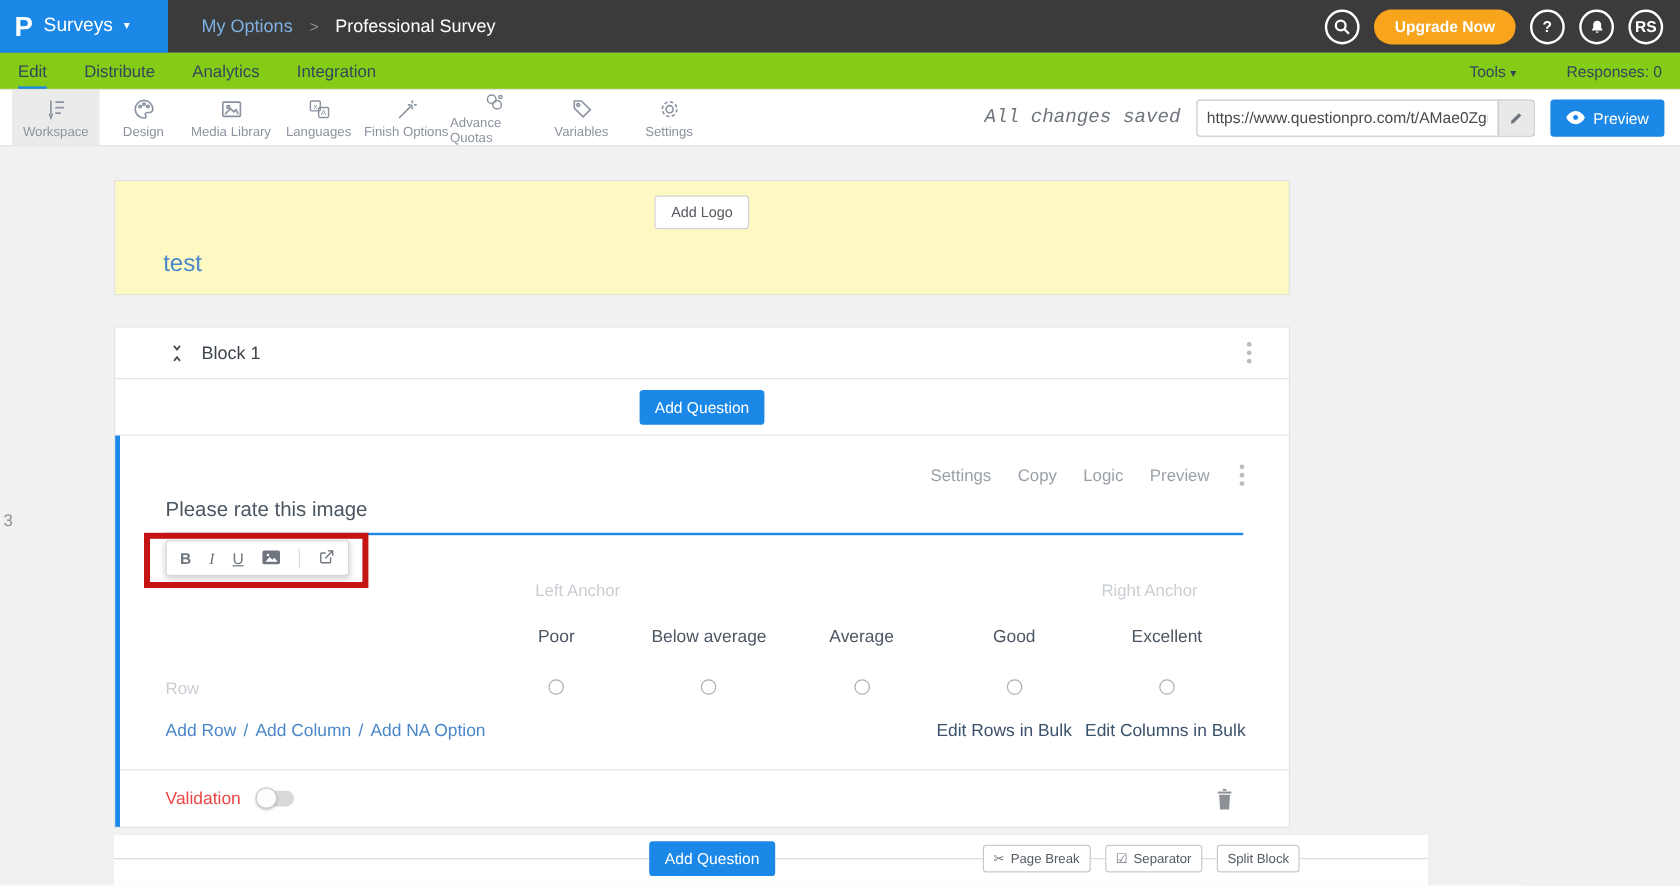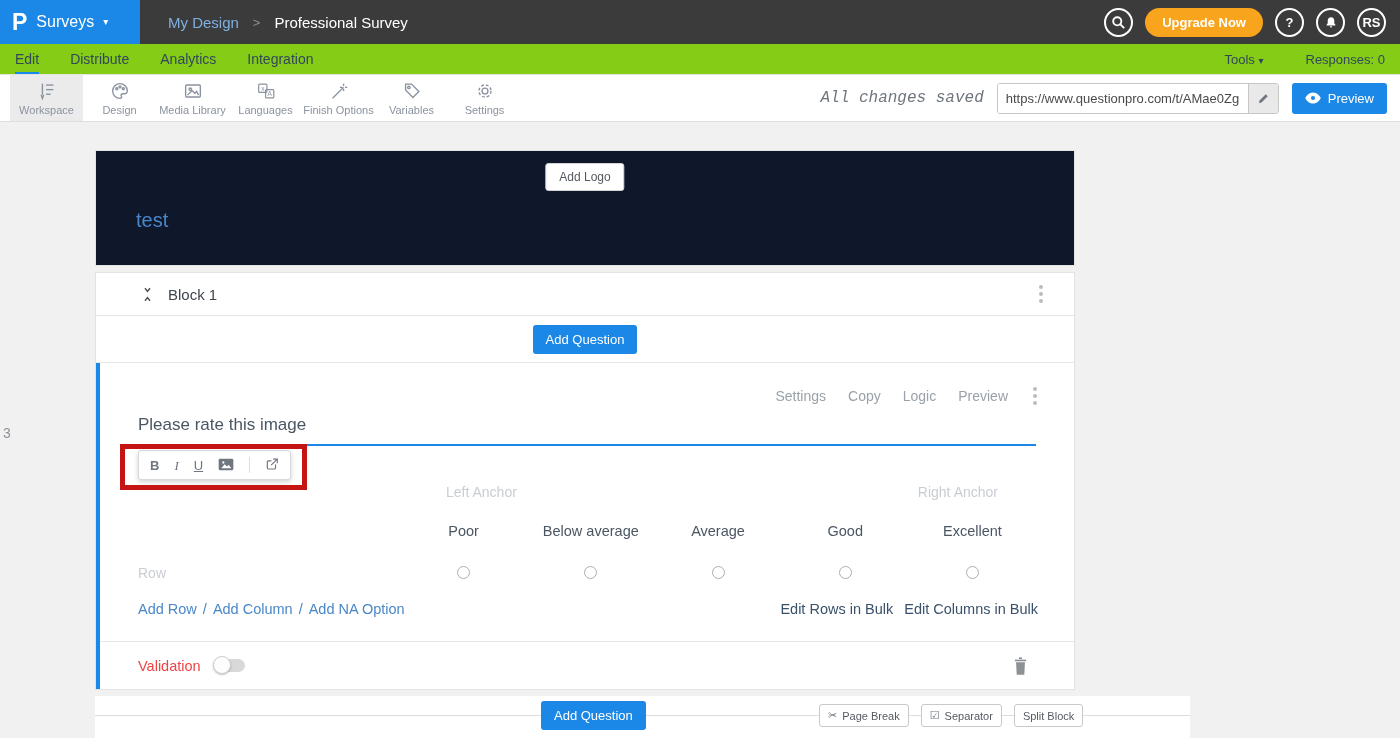--- a/index.html
+++ b/index.html
@@ -38,21 +38,21 @@
   .url-wrap { display:flex; width:282px; height:31px; border:1px solid #c6c6c6; border-radius:3px; overflow:hidden; background:#fff; }
   .url-input { flex:1; min-width:0; border:none; outline:none; font-size:13px; color:#4a4a4a; padding:0 8px; font-family:"Liberation Sans",sans-serif; }
   .pencil-btn { width:30px; background:#e9e9e9; border:none; border-left:1px solid #c6c6c6; display:flex; align-items:center; justify-content:center; cursor:pointer; }
   .preview-btn { height:31px; background:#1b87e6; border:none; border-radius:3px; color:#fff; font-size:13px; padding:0 13px; display:flex; align-items:center; gap:7px; cursor:pointer; }
 
   
   .workspace { position:absolute; top:122px; left:0; right:0; bottom:0; background:#f1f1f2; }
   .rail-number { position:absolute; left:3px; top:303px; font-size:14px; color:#8d9197; }
 
   .card { position:absolute; left:95px; width:980px; background:#fff; border:1px solid #e3e3e3; }
-  .card-header-survey { top:28px; height:116px; background:#0f172a; }
+  .card-header-survey { top:28px; height:96px; background:#fef9c3; }
   .add-logo-btn { position:absolute; left:50%; transform:translateX(-50%); top:12px; background:#fff; border:1px solid #d4d4d4; border-radius:3px; padding:6px 13px; font-size:12px; color:#55595e; cursor:pointer; }
   .survey-title { position:absolute; left:40px; top:58px; font-size:20px; color:#4a87c9; cursor:text; }
 
   .card-block { top:150px; }
   .block-header { height:43px; border-bottom:1px solid #e6e6e6; display:flex; align-items:center; padding:0 28px 0 44px; gap:13px; }
   .block-title { font-size:15px; color:#3f454d; }
   .kebab { display:flex; flex-direction:column; gap:3px; cursor:pointer; padding:3px; }
   .kebab i { width:4px; height:4px; border-radius:50%; background:#b9bdc2; }
   .block-header .kebab { margin-left:auto; }
   .add-q-row { height:47px; border-bottom:1px solid #e6e6e6; display:flex; align-items:center; justify-content:center; }
@@ -103,21 +103,21 @@
 
 <div class="screen">
 
   <div class="topbar">
     <div class="logo-area">
       <span class="logo-mark">P</span>
       <span class="logo-product">Surveys</span>
       <span class="caret">▾</span>
     </div>
     <div class="breadcrumb">
-      <span class="bc-parent">My Design</span>
+      <span class="bc-parent">My Options</span>
       <span class="bc-sep">&gt;</span>
       <span class="bc-current">Professional Survey</span>
     </div>
     <div class="topbar-right">
       <div class="circle-btn">
         <svg width="15" height="15" viewBox="0 0 24 24" fill="none" stroke="#fff" stroke-width="3">
             <circle cx="10" cy="10" r="6.5"></circle>
             <line x1="15" y1="15" x2="21" y2="21"></line>
           </svg>
       </div>
@@ -190,20 +190,28 @@
     <div class="tool-item">
       <svg width="22" height="22" viewBox="0 0 24 24" fill="none" stroke="#8b93a0" stroke-width="1.5">
           <line x1="5" y1="20" x2="14" y2="11"></line>
           <line x1="14" y1="11" x2="17" y2="8"></line>
           <line x1="17" y1="4" x2="17" y2="6.5"></line>
           <line x1="17" y1="9.5" x2="17" y2="12"></line>
           <line x1="13" y1="8" x2="15.5" y2="8"></line>
           <line x1="18.5" y1="8" x2="21" y2="8"></line>
         </svg>
       <span>Finish Options</span>
+    </div>
+    <div class="tool-item">
+      <svg width="22" height="22" viewBox="0 0 24 24" fill="none" stroke="#8b93a0" stroke-width="1.5">
+          <circle cx="9.3" cy="9.3" r="4.3"></circle>
+          <circle cx="14.7" cy="14.7" r="4.3"></circle>
+          <circle cx="18" cy="7" r="1.6"></circle>
+        </svg>
+      <span>Advance Quotas</span>
     </div>
     <div class="tool-item">
       <svg width="22" height="22" viewBox="0 0 24 24" fill="none" stroke="#8b93a0" stroke-width="1.5">
           <path d="M5 4.5h6.5l8 8-6.5 6.5-8-8z"></path>
           <circle cx="8.6" cy="8.1" r="1.3"></circle>
         </svg>
       <span>Variables</span>
     </div>
     <div class="tool-item">
       <svg width="22" height="22" viewBox="0 0 24 24" fill="none" stroke="#8b93a0" stroke-width="1.5">

